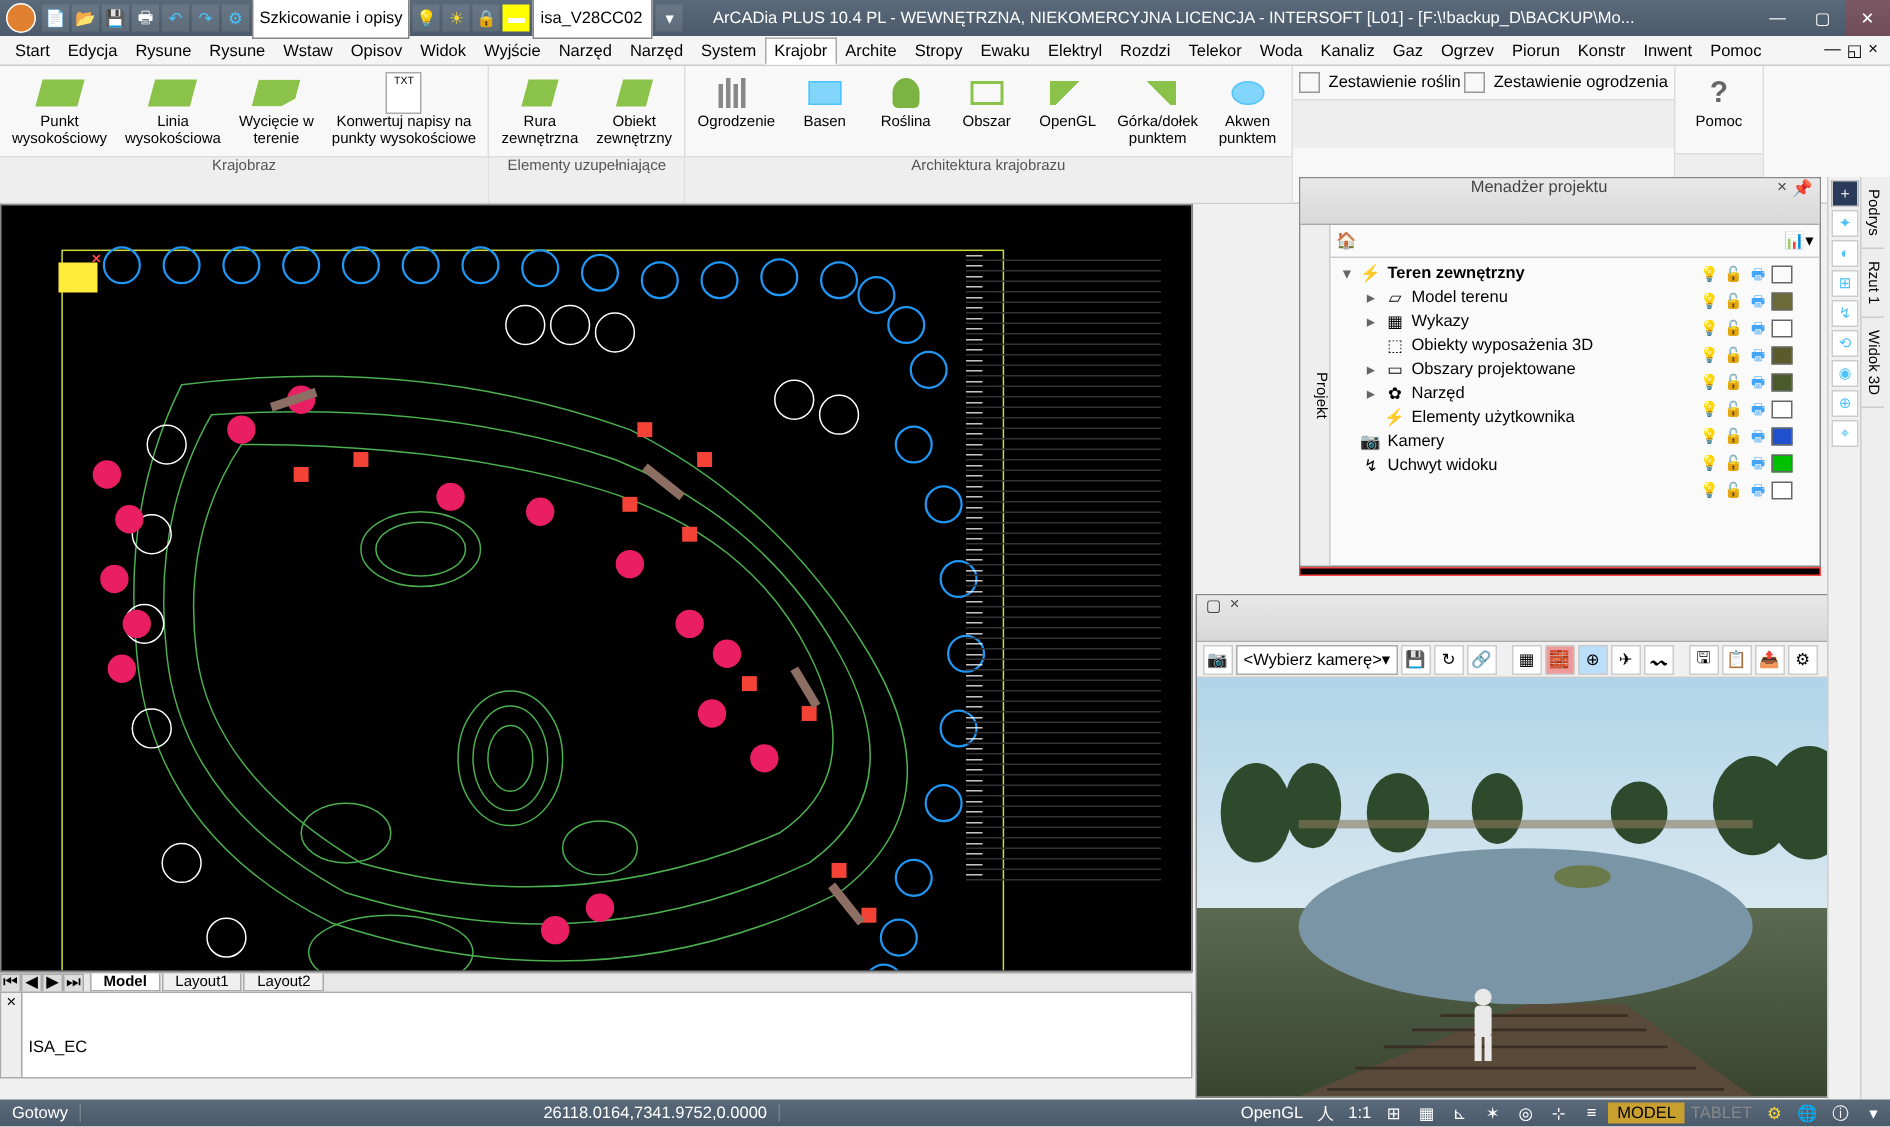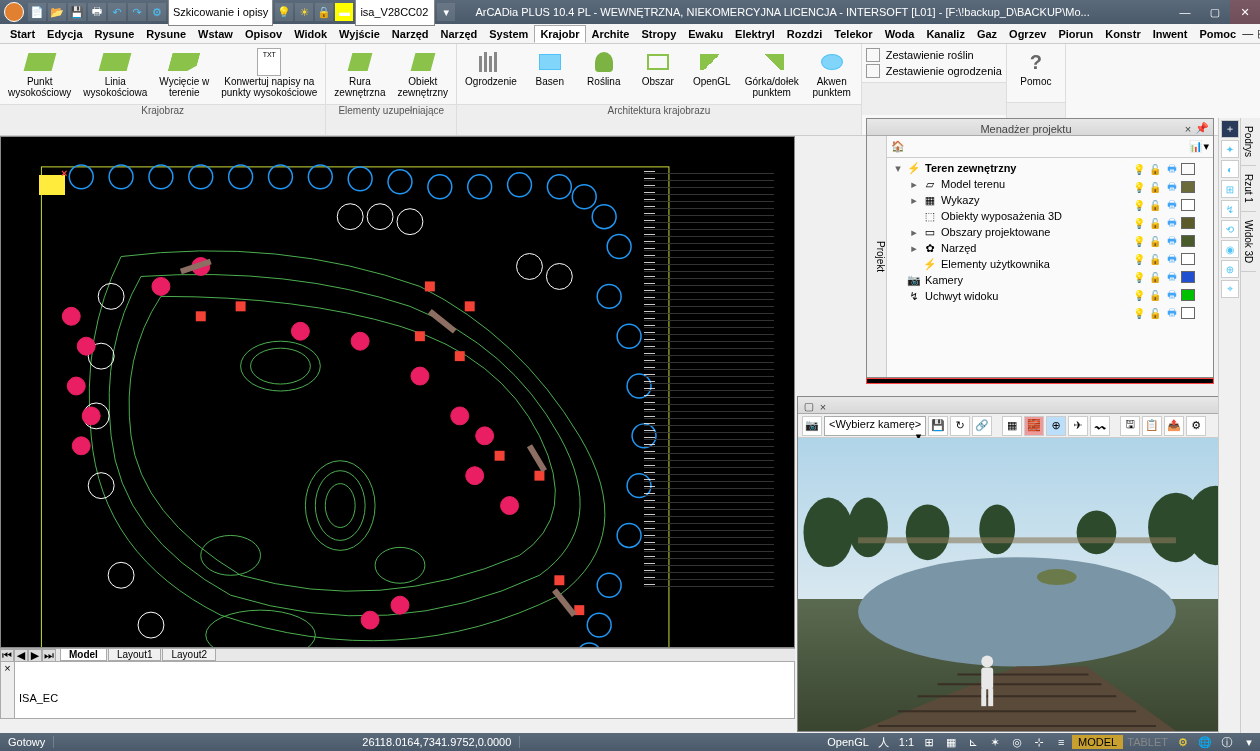--- a/index.html
+++ b/index.html
@@ -11,33 +11,33 @@
 .qat { display: flex; gap: 2px; align-items: center; }
 .qat-btn { width: 18px; height: 18px; background: rgba(255,255,255,0.1); display: flex; align-items: center; justify-content: center; color: #fff; }
 .qat-combo { height: 28px; background: #fff; color: #000; padding: 0 4px; display: flex; align-items: center; min-width: 80px; border: 1px solid #888; }
 .title-text { flex: 1; text-align: left; padding-left: 20px; color: #fff; white-space: nowrap; overflow: hidden; }
 .win-controls { display: flex; }
 .win-btn { width: 30px; height: 24px; display: flex; align-items: center; justify-content: center; color: #fff; }
 .win-btn.close { background: rgba(200,50,50,0.3); }
 
 
 .menubar { height: 20px; background: #f5f5f5; border-bottom: 1px solid #ccc; display: flex; align-items: center; padding: 0 4px; }
-.menu-item { padding: 2px 5px; border: 1px solid transparent; white-space: nowrap; font-weight: bold; }
+.menu-item { padding: 2px 5px; border: 1px solid transparent; white-space: nowrap; }
 .menu-item.active { background: #fff; border: 1px solid #aaa; border-bottom: 1px solid #fff; }
 .menubar-right { margin-left: auto; display: flex; gap: 4px; padding-right: 4px; }
 
 
 .ribbon { height: 92px; background: #f8f8f8; border-bottom: 1px solid #ccc; display: flex; }
 .ribbon-group { border-right: 1px solid #ddd; display: flex; flex-direction: column; }
 .ribbon-group-body { flex: 1; display: flex; align-items: flex-start; padding: 4px; gap: 4px; }
 .ribbon-group-title { height: 33px; background: #eee; text-align: center; font-size: 10px; color: #555; border-top: 1px solid #ddd; }
 .ribbon-btn { display: flex; flex-direction: column; align-items: center; justify-content: flex-start; text-align: center; padding: 2px 4px; min-width: 50px; }
 .ribbon-btn .icon-lg { width: 32px; height: 24px; margin-bottom: 2px; display: flex; align-items: center; justify-content: center; }
 .ribbon-btn .label { font-size: 10px; line-height: 11px; white-space: pre-line; }
-.ribbon-list { display: flex; flex-direction: column; gap: 2px; padding: 4px; }
+.ribbon-list { display: flex; flex-direction: row; gap: 2px; padding: 4px; }
 .ribbon-list-item { display: flex; align-items: center; gap: 6px; font-size: 10px; }
 .sq-icon { width: 14px; height: 14px; border: 1px solid #999; }
 
 .icon-green-shape { width: 28px; height: 18px; background: #8bc34a; transform: skewX(-15deg); }
 .icon-txt { width: 24px; height: 28px; border: 1px solid #aaa; background: #fff; font-size: 7px; display: flex; align-items: flex-start; justify-content: center; padding-top: 2px; }
 .icon-fence { width: 24px; height: 20px; display: flex; gap: 2px; align-items: flex-end; }
 .icon-fence span { width: 3px; background: #888; }
 .icon-tree { width: 18px; height: 20px; background: #7cb342; border-radius: 50% 50% 20% 20%; }
 .icon-rect { width: 22px; height: 16px; border: 2px solid #8bc34a; }
 .icon-hill { width: 24px; height: 16px; background: linear-gradient(135deg, #8bc34a 50%, transparent 50%); }
@@ -56,21 +56,21 @@
 .cad-tab { padding: 0 8px; background: #f0f0f0; border: 1px solid #aaa; border-top: none; font-size: 10px; }
 .cad-tab.active { background: #fff; font-weight: bold; }
 
 
 .cmd-area { position: absolute; left: 0; top: 525px; width: 795px; height: 58px; background: #fff; border: 1px solid #aaa; display: flex; }
 .cmd-close { width: 14px; background: #eee; border-right: 1px solid #aaa; text-align: center; }
 .cmd-text { flex: 1; font-family: Consolas, monospace; font-size: 12px; padding: 2px 4px; white-space: pre; overflow: hidden; }
 
 
 .panel { position: absolute; background: #fafafa; border: 1px solid #888; display: flex; flex-direction: column; }
-.panel-title { height: 17px; background: linear-gradient(#e8e8e8, #d8d8d8); border-bottom: 1px solid #aaa; display: flex; align-items: flex-end; padding: 0 4px; font-size: 10px; color: #444; }
+.panel-title { height: 31px; background: linear-gradient(#e8e8e8, #d8d8d8); border-bottom: 1px solid #aaa; display: flex; align-items: flex-start; padding: 0 4px; font-size: 10px; color: #444; }
 .panel-title .spacer { flex: 1; text-align: center; }
 .panel-title .pbtn { width: 14px; text-align: center; }
 .panel-body { flex: 1; overflow: hidden; position: relative; }
 
 .pm-panel { left: 866px; top: -18px; width: 348px; height: 260px; }
 .pm-sidebar { position: absolute; left: 0; top: 0; bottom: 0; width: 20px; background: #eee; border-right: 1px solid #ccc; writing-mode: vertical-rl; text-align: center; font-size: 10px; }
 .pm-toolbar { position: absolute; left: 20px; top: 0; right: 0; height: 22px; border-bottom: 1px solid #ccc; display: flex; align-items: center; padding: 0 4px; }
 .pm-tree { position: absolute; left: 22px; top: 24px; right: 82px; bottom: 2px; overflow: auto; }
 .pm-icons-col { position: absolute; right: 2px; top: 24px; width: 78px; bottom: 2px; }
 .tree-row { display: flex; align-items: center; gap: 4px; padding: 1px 0; font-size: 11px; }
@@ -81,21 +81,21 @@
 .mini-icon { width: 14px; height: 14px; display: inline-flex; align-items: center; justify-content: center; font-size: 10px; }
 .bulb { color: #fdd835; }
 .lock { color: #8bc34a; }
 .print { color: #42a5f5; }
 .swatch { width: 14px; height: 12px; border: 1px solid #666; }
 
 
 .view3d-panel { left: 797px; top: 260px; width: 444px; height: 336px; }
 .view3d-toolbar { height: 24px; background: #f0f0f0; border-bottom: 1px solid #ccc; display: flex; align-items: center; gap: 2px; padding: 0 4px; }
 .tb-btn { width: 20px; height: 20px; border: 1px solid #ccc; background: #fff; display: flex; align-items: center; justify-content: center; font-size: 11px; }
-.tb-combo { height: 20px; background: #fff; border: 1px solid #aaa; padding: 1px 4px; min-width: 100px; display: flex; align-items: center; font-size: 10px; flex-direction: column; }
+.tb-combo { height: 20px; background: #fff; border: 1px solid #aaa; padding: 1px 4px; min-width: 100px; display: flex; align-items: center; font-size: 10px; }
 .view3d-render { flex: 1; position: relative; overflow: hidden; background: linear-gradient(#b0d4e8 0%, #d8e8f0 55%, #5a6a50 55%, #3a4530 100%); }
 
 
 .vtabs { position: absolute; right: 0; top: -18px; width: 20px; bottom: 0; background: #eee; border-left: 1px solid #ccc; }
 .vtab { writing-mode: vertical-rl; padding: 8px 2px; border-bottom: 1px solid #ccc; font-size: 10px; text-align: center; }
 
 
 .vtoolbar { position: absolute; right: 20px; top: -18px; width: 22px; bottom: 0; background: #f0f0f0; border-left: 1px solid #ccc; display: flex; flex-direction: column; gap: 2px; padding: 2px; }
 .vtb-btn { width: 18px; height: 18px; border: 1px solid #ccc; background: #fff; display: flex; align-items: center; justify-content: center; font-size: 10px; }
 

